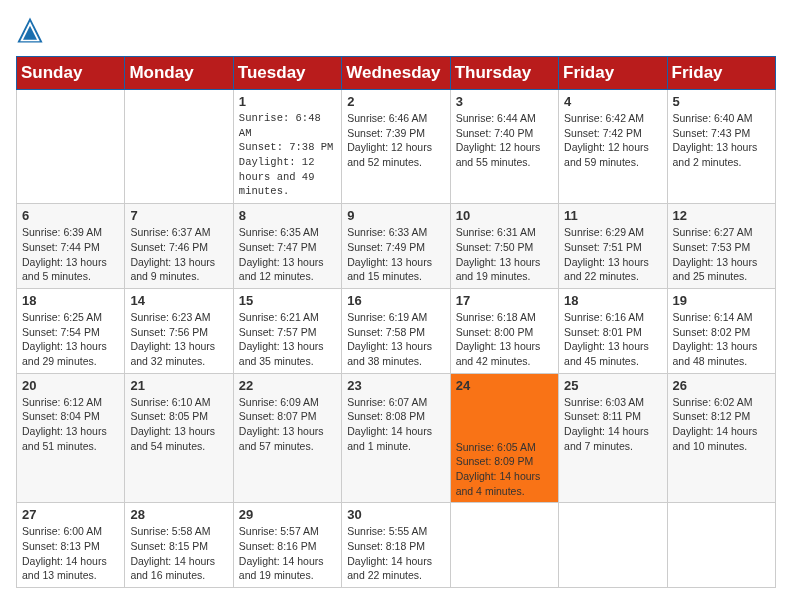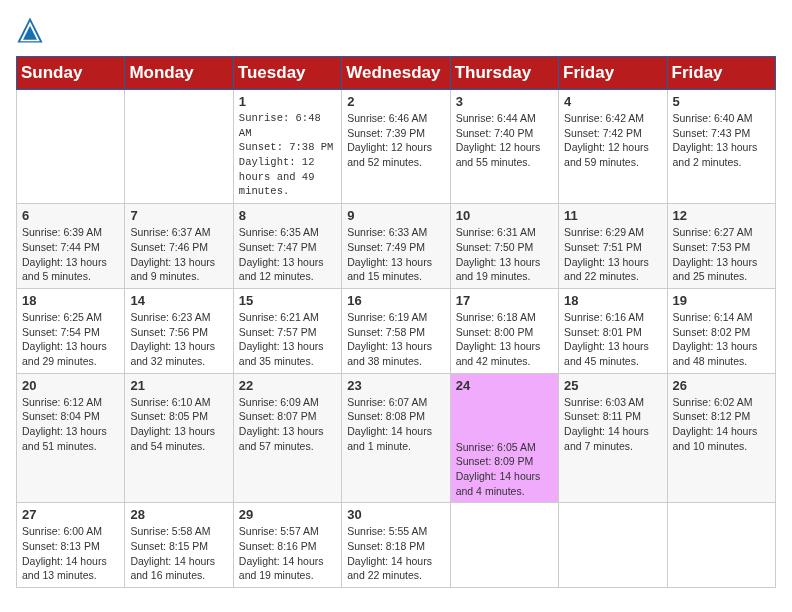--- a/index.html
+++ b/index.html
@@ -268,21 +268,21 @@
           <div class="day-info" style="white-space: pre-line;">Sunrise: 6:09 AM
 Sunset: 8:07 PM
 Daylight: 13 hours and 57 minutes.</div>
         </td>
         <td style="background: rgb(247, 247, 247);">
           <span class="day-num">23</span>
           <div class="day-info" style="white-space: pre-line;">Sunrise: 6:07 AM
 Sunset: 8:08 PM
 Daylight: 14 hours and 1 minute.</div>
         </td>
-        <td style="background: #f0abfc;">
+        <td style="background: #f97316;">
           <span class="day-num">24</span>
           <div class="day-info" style="white-space: pre-line; margin-top: 47px;">Sunrise: 6:05 AM
 Sunset: 8:09 PM
 Daylight: 14 hours and 4 minutes.</div>
         </td>
         <td style="background: rgb(247, 247, 247);">
           <span class="day-num">25</span>
           <div class="day-info" style="white-space: pre-line;">Sunrise: 6:03 AM
 Sunset: 8:11 PM
 Daylight: 14 hours and 7 minutes.</div>

